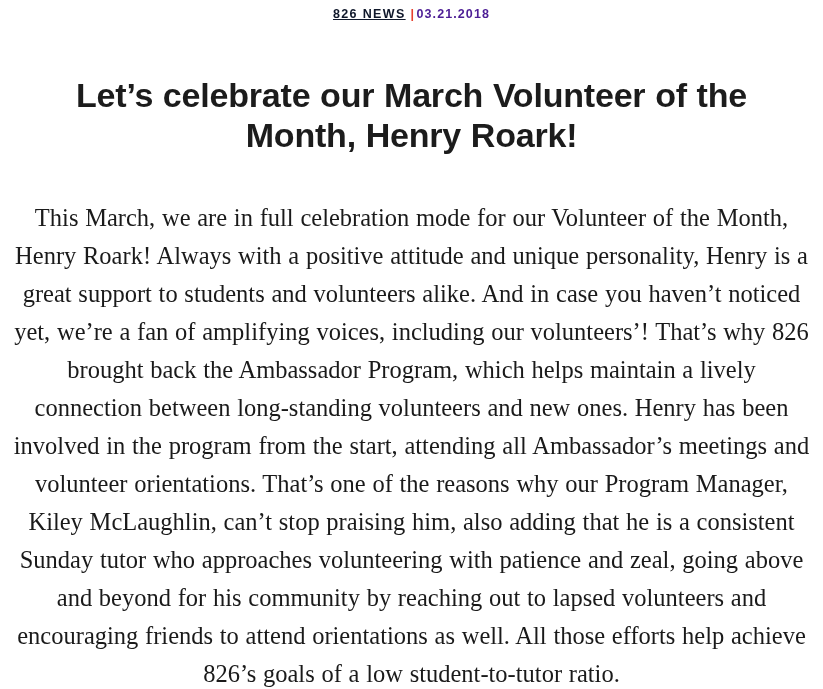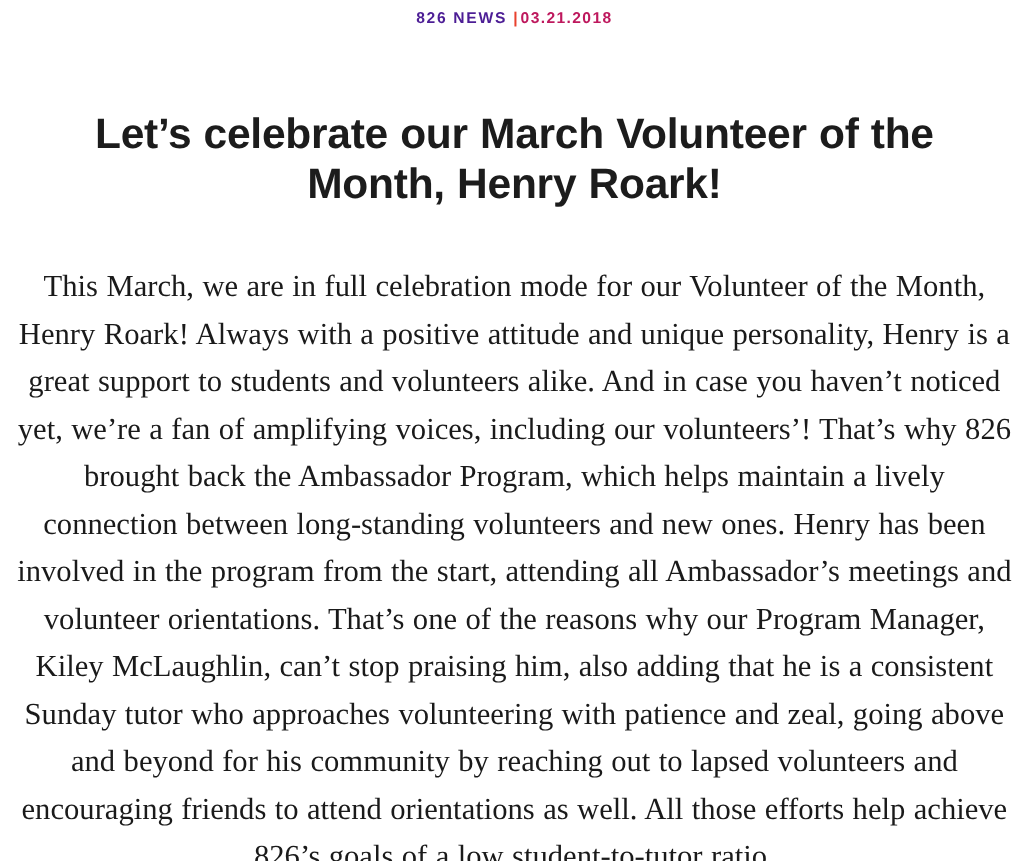--- a/index.html
+++ b/index.html
@@ -28,35 +28,36 @@
     text-align: center;
     padding-top: 7px;
     font-family: "Liberation Sans", "DejaVu Sans", sans-serif;
     font-size: 12.5px;
     font-weight: bold;
     letter-spacing: 1.35px;
     line-height: 1.2;
     white-space: nowrap;
   }
   .meta .category {
-    color: #4c1d95;
+    color: #0f172a;
     text-transform: uppercase;
+    text-decoration: underline;
   }
   .meta .sep {
     color: #e8412e;
     padding: 0 1px 0 5px;
   }
   .meta .date {
-    color: #be185d;
+    color: #4c1d95;
     letter-spacing: 1.1px;
   }
 
   
   .headline {
-    margin: 16px;
+    margin: 4px;
     padding: 0 60px;
     padding-top: 49px;
     text-align: center;
     font-family: "Liberation Sans", "DejaVu Sans", sans-serif;
     font-weight: bold;
     font-size: 34px;
     line-height: 40px;
     color: #1c1c1c;
     letter-spacing: -0.2px;
     word-spacing: 0.5px;

